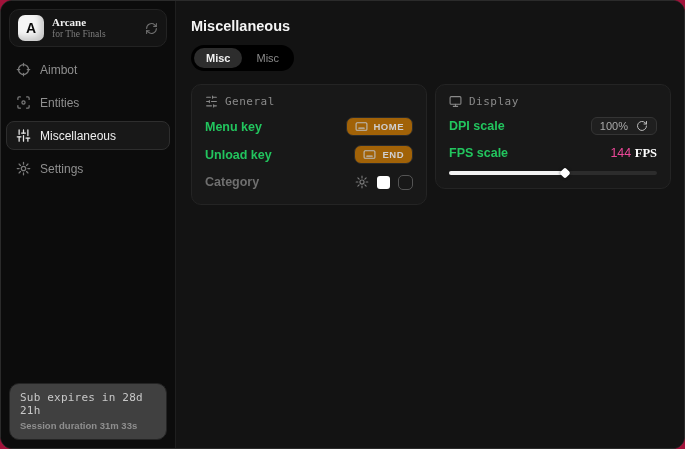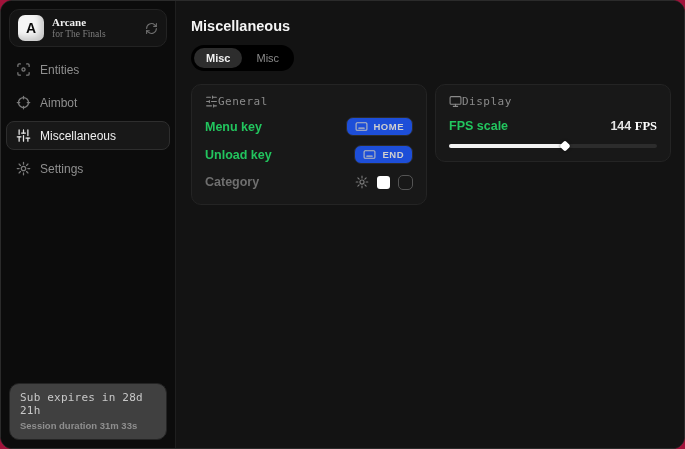--- a/index.html
+++ b/index.html
@@ -99,50 +99,50 @@
   .tab.active { background:#2d2d2d; color:#f0f0f0; font-weight:bold; }
   .cards { display:flex; gap:8px; margin-top:13px; align-items:flex-start; }
   .card {
     width:236px;
     background:#181818;
     border:1px solid #242424;
     border-radius:10px;
     padding:10px 13px 13px 13px;
   }
   .card-header {
-    display:flex; align-items:center; 
+    display:flex; align-items:center; gap:7px;
     color:#8a8a8a;
     font-family:"DejaVu Sans Mono", monospace;
     font-size:11px; letter-spacing:.5px;
     margin-bottom:4px;
   }
   .card-header .hdr-icon { display:flex; color:#8a8a8a; }
   .row {
     display:flex; align-items:center; justify-content:space-between;
     margin-top:9px; min-height:18px;
   }
   .row-label { color:#22c55e; font-size:12.5px; font-weight:bold; }
   .row-label.dim { color:#6f6f6f; font-weight:bold; }
   .keybind {
     display:inline-flex; align-items:center; gap:6px;
-    background:#1d4ed8; border:1px solid #2b2b2b;
+    background:#a16207; border:1px solid #2b2b2b;
     border-radius:7px; padding:2px 8px;
     color:#cfcfcf; font-size:9.5px; font-weight:bold;
     letter-spacing:.5px; cursor:pointer;
   }
   .keybind .kb-icon { display:flex; color:#bdbdbd; }
   .dpi-btn {
     display:inline-flex; align-items:center; gap:8px;
     background:#1f1f1f; border:1px solid #343434;
     border-radius:6px; padding:2px 8px;
     color:#a9a9a9; font-size:11px; cursor:pointer;
   }
   .dpi-btn .reset-icon { display:flex; color:#bdbdbd; }
   .fps-value { font-size:12.5px; }
-  .fps-num { color:#e5e5e5; font-weight:bold; }
+  .fps-num { color:#ec4899; font-weight:normal; }
   .fps-unit { color:#ffffff; font-weight:bold;font-family:Liberation Serif, serif; }
   .slider {
     position:relative; margin-top:9px;
     height:4px; border-radius:2px;
     background:#2c2c2c; cursor:pointer;
   }
   .slider-fill {
     position:absolute; left:0; top:0; bottom:0;
     background:#f2f2f2; border-radius:2px;
   }
@@ -183,41 +183,41 @@
           <path d="M3 12a9 9 0 0 1 15-6.7L21 8"></path>
             <path d="M21 3v5h-5"></path>
           <path d="M21 12a9 9 0 0 1-15 6.7L3 16"></path>
             <path d="M3 21v-5h5"></path>
         </svg>
       </span>
     </div>
 
 
     <div class="nav">
+      <div class="nav-item">
+        <span class="nav-icon">
+          <svg width="15" height="15" viewBox="0 0 24 24" fill="none" stroke="currentColor" stroke-width="2" stroke-linecap="round">
+            <circle cx="12" cy="12" r="8"></circle>
+              <path d="M12 2v4M12 18v4M2 12h4M18 12h4"></path>
+          </svg>
+        </span>
+        <span>Aimbot</span>
+      </div>
       <div class="nav-item">
         <span class="nav-icon">
           <svg width="15" height="15" viewBox="0 0 24 24" fill="none" stroke="currentColor" stroke-width="2" stroke-linecap="round" stroke-linejoin="round">
             <path d="M3 7V5a2 2 0 0 1 2-2h2"></path>
               <path d="M17 3h2a2 2 0 0 1 2 2v2"></path>
             <path d="M21 17v2a2 2 0 0 1-2 2h-2"></path>
               <path d="M7 21H5a2 2 0 0 1-2-2v-2"></path>
             <circle cx="12" cy="12" r="2.5"></circle>
           </svg>
         </span>
         <span>Entities</span>
       </div>
-      <div class="nav-item">
-        <span class="nav-icon">
-          <svg width="15" height="15" viewBox="0 0 24 24" fill="none" stroke="currentColor" stroke-width="2" stroke-linecap="round">
-            <circle cx="12" cy="12" r="8"></circle>
-              <path d="M12 2v4M12 18v4M2 12h4M18 12h4"></path>
-          </svg>
-        </span>
-        <span>Aimbot</span>
-      </div>
       <div class="nav-item active">
         <span class="nav-icon">
           <svg width="15" height="15" viewBox="0 0 24 24" fill="none" stroke="currentColor" stroke-width="2" stroke-linecap="round">
             <path d="M5 21v-7M5 10V3M12 21v-9M12 8V3M19 21v-5M19 12V3"></path>
             <path d="M2 14h6M9 8h6M16 16h6"></path>
           </svg>
         </span>
         <span>Miscellaneous</span>
       </div>
       <div class="nav-item">
@@ -305,20 +305,32 @@
         <div class="card-header">
           <span class="hdr-icon">
             <svg width="13" height="13" viewBox="0 0 24 24" fill="none" stroke="currentColor" stroke-width="2" stroke-linecap="round">
               <rect x="2" y="3" width="20" height="14" rx="2"></rect>
                 <path d="M8 21h8M12 17v4"></path>
             </svg>
           </span>
           <span>Display</span>
         </div>
 
+        <div class="row">
+          <span class="row-label">DPI scale</span>
+          <span class="dpi-btn">
+            <span>100%</span>
+            <span class="reset-icon">
+              <svg width="12" height="12" viewBox="0 0 24 24" fill="none" stroke="currentColor" stroke-width="2" stroke-linecap="round" stroke-linejoin="round">
+                <path d="M21 12a9 9 0 1 1-2.6-6.4L21 8"></path>
+                  <path d="M21 3v5h-5"></path>
+              </svg>
+            </span>
+          </span>
+        </div>
 
         <div class="row">
           <span class="row-label">FPS scale</span>
           <span class="fps-value">
             <span class="fps-num">144</span>
             <span class="fps-unit">FPS</span>
           </span>
         </div>
 
         <div class="slider">

